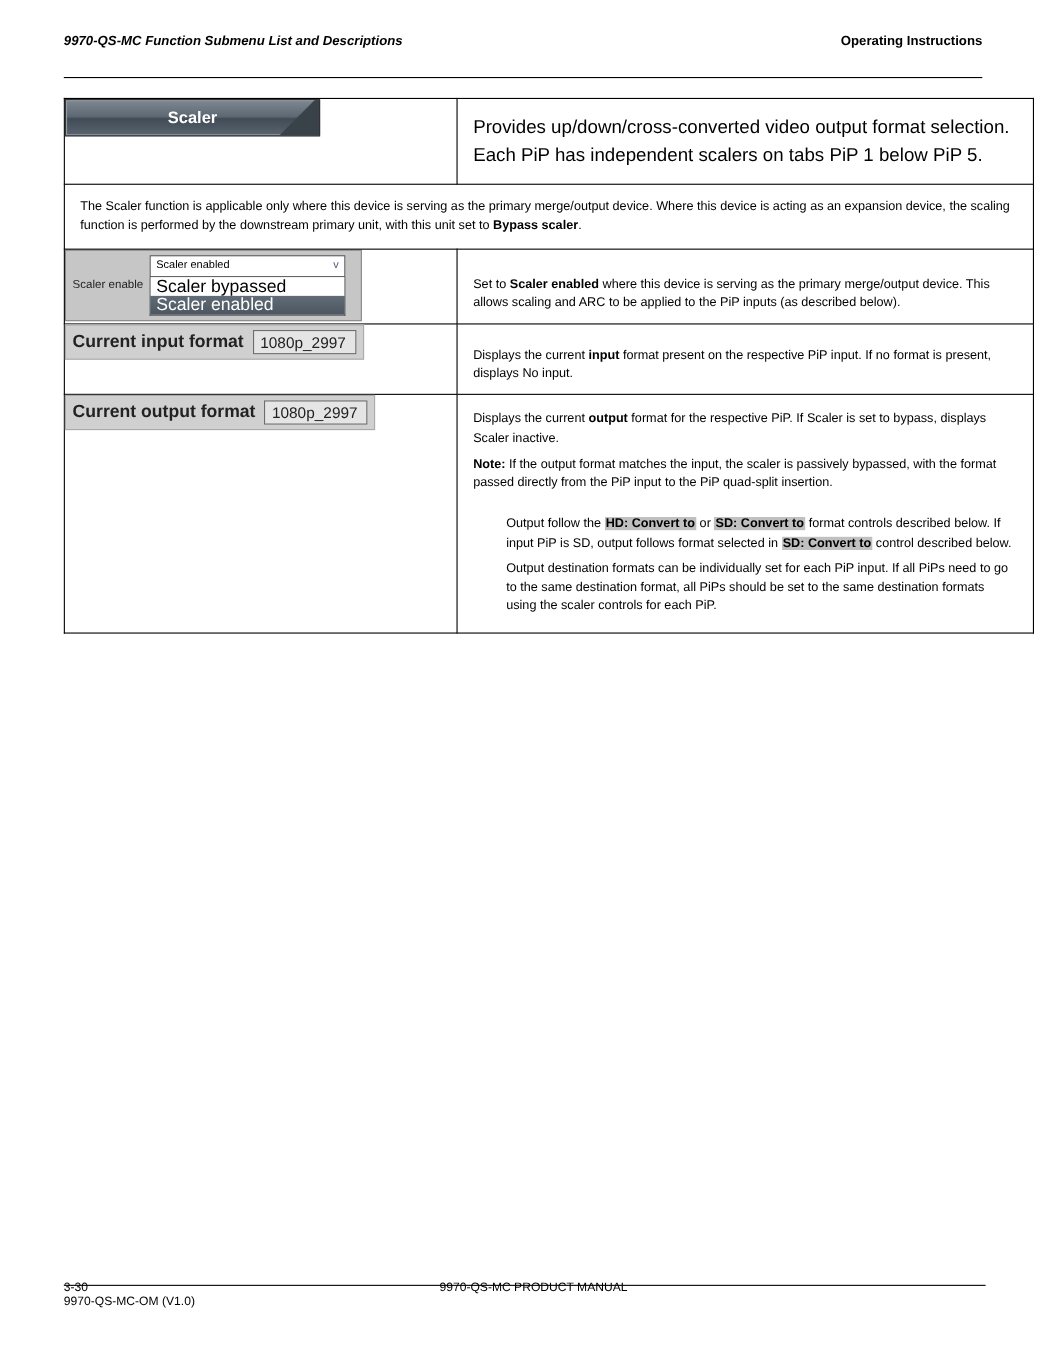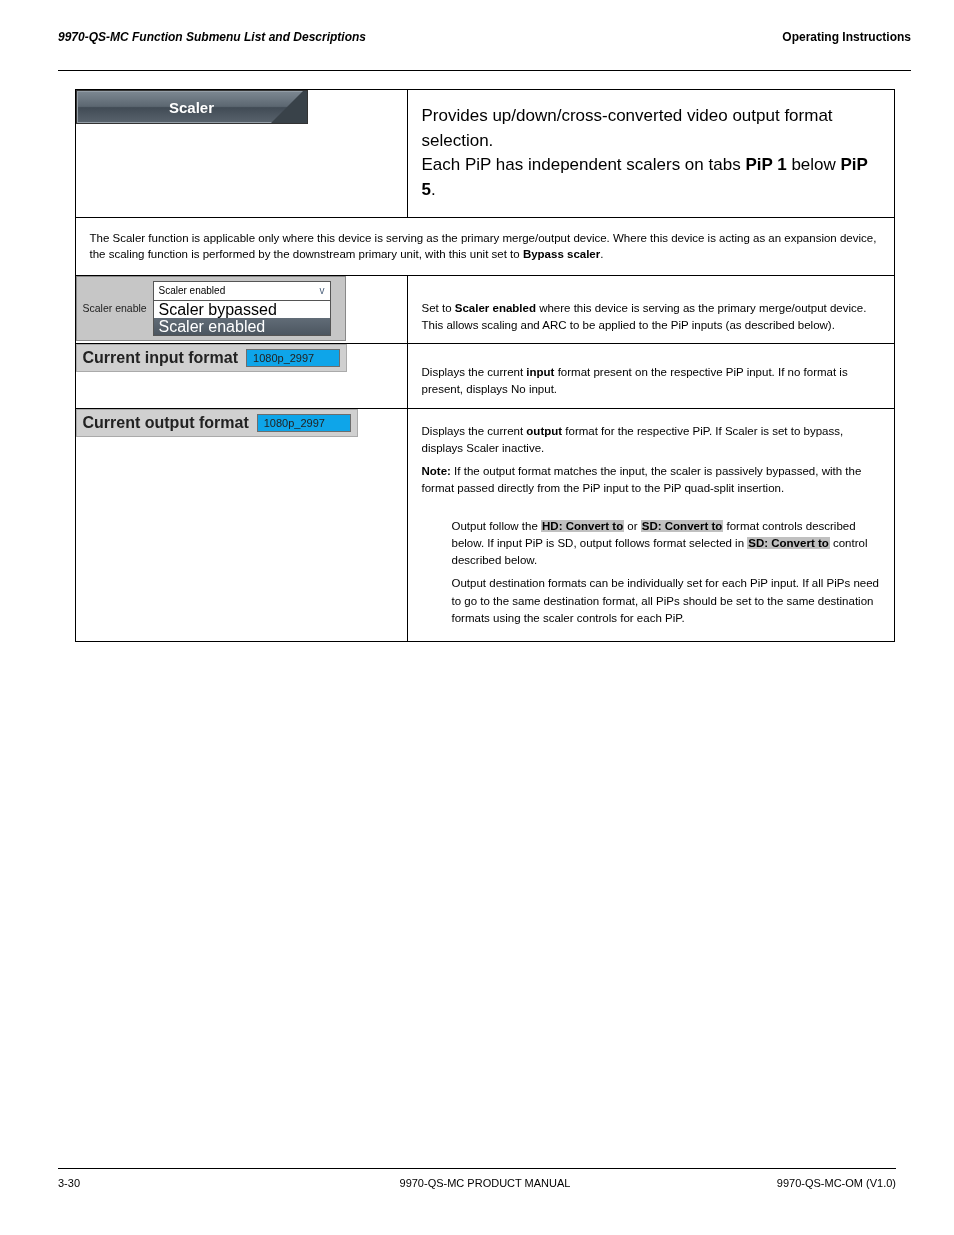--- a/index.html
+++ b/index.html
@@ -6,21 +6,21 @@
     margin: 0;
     padding: 0;
     background: #fff;
     font-family: Arial, Helvetica, sans-serif;
     color: #000;
   }
   body {
     width: 954px;
   }
   .page {
-    padding: 30px 43px 30px 58px;
+    padding: 30px 61px 30px 58px;
     box-sizing: border-box;
     position: relative;
     min-height: 1235px;
   }
   .header-line {
     border-bottom: 1px solid #000;
     height: 40px;
     margin-bottom: 18px;
   }
   .header-row {
@@ -33,21 +33,21 @@
     font-weight: bold;
     font-size: 12px;
     color: #000;
   }
   .header-right {
     font-weight: bold;
     font-size: 12px;
     color: #000;
   }
   .outer-table {
-    width: 820px;
+    width: 882px;
     border-collapse: collapse;
     margin: 0 auto;
   }
   .outer-table td {
     border: 1.4px solid #000;
     vertical-align: top;
     padding: 0;
   }
   .col-left  { width: 300px; }
   .col-right { width: 440px; }
@@ -76,21 +76,21 @@
     width: 42px;
     height: 100%;
     background: linear-gradient(135deg, rgba(0,0,0,0) 49%, #394249 51%);
     mix-blend-mode: darken;
   }
   .title-text {
     padding: 14px 14px;
     font-size: 17px;
     line-height: 1.45;
   }
-  .title-text .bold { font-weight: bold; margin-top: 16px; }
+  .title-text .bold { font-weight: normal; margin-top: 16px; }
   .full-row td {
     padding: 0;
   }
   .scaler-note {
     padding: 12px 14px 12px 14px;
     font-size: 11.5px;
     line-height: 1.45;
   }
   .scaler-note .bold { font-weight: bold; }
 
@@ -173,23 +173,23 @@
     padding: 4px 6px;
   }
   .field-panel .fp-label {
     font-size: 16px;
     font-weight: bold;
     color: #222;
     margin-right: 8px;
     white-space: nowrap;
   }
   .field-panel .fp-value {
-    background: #0ea5e9;
+    background: #e5e5e5;
     border: 1px solid #6d6d6d;
-    font-size: 11px;
+    font-size: 14px;
     padding: 2px 6px;
     min-width: 80px;
     color: #222;
   }
   .field-desc {
     padding: 20px 14px 10px 14px;
     font-size: 11.5px;
     line-height: 1.45;
   }
   .field-desc .bold { font-weight: bold; }
@@ -215,20 +215,21 @@
     border-top: 1px solid #000;
   }
   .footer-row {
     position: absolute;
     left: 58px;
     right: 58px;
     bottom: 46px;
     display: flex;
     justify-content: space-between;
     font-size: 11px;
+    flex-direction: column;
   }
   .footer-center {
     position: absolute;
     left: 16px; right: 0;
     text-align: center;
     font-size: 11px;
   }
   .footer-left { font-size: 11px; }
   .footer-right { font-size: 11px; }
 </style>

